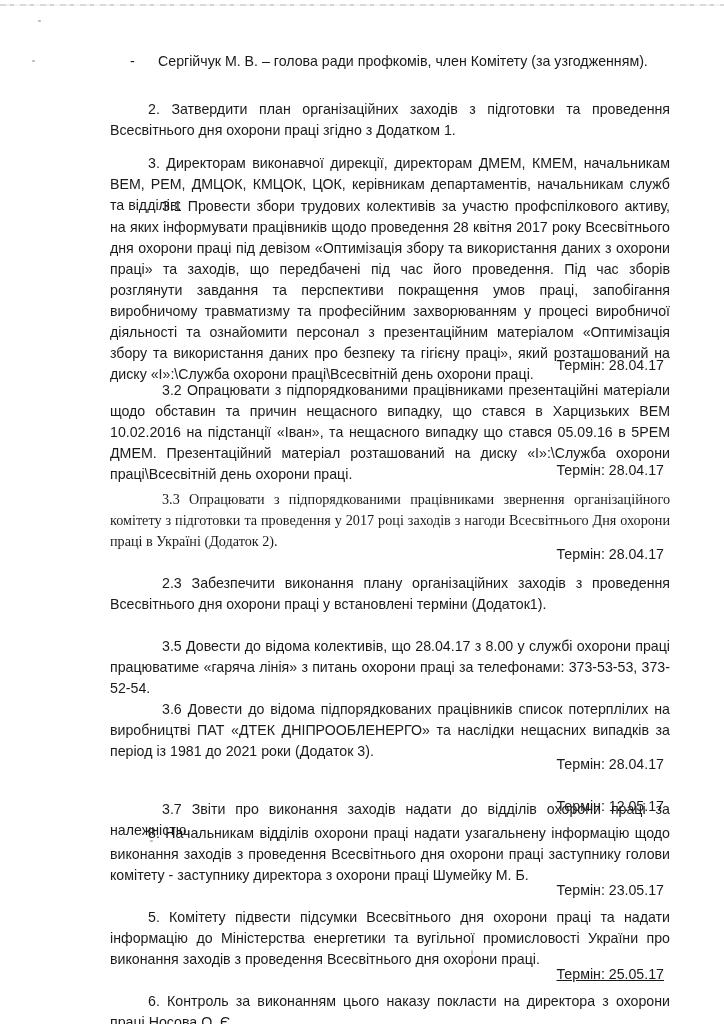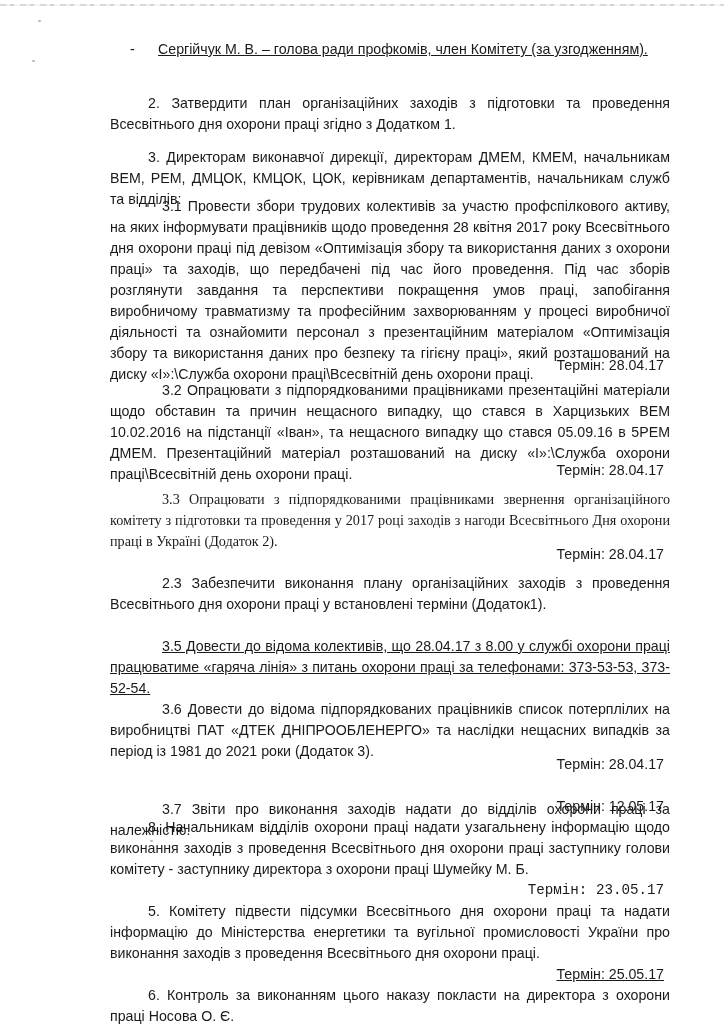--- a/index.html
+++ b/index.html
@@ -12,65 +12,65 @@
   .scan-edge {
     position: absolute; left: 0; top: 4px; width: 724px; height: 2px;
     background: repeating-linear-gradient(90deg, #d0d0d0 0 6px, #ececec 6px 10px, #c8c8c8 10px 14px, #f2f2f2 14px 20px);
     opacity: 0.8;
   }
   .page {
     position: absolute; left: 110px; top: 0; width: 560px;
     font-size: 14.2px; line-height: 21px;
   }
   .p { position: absolute; left: 0; width: 560px; text-align: justify; text-align-last: left; }
-  .indent1 { text-indent: 38px; }
+  .indent1 { text-indent: 38px; margin-top: 6px; }
   .indent2 { text-indent: 52px; margin-top: 8px; }
   .dash-item { text-indent: 0; }
   .dash { display: inline-block; width: 28px; text-align: left; padding-left: 20px; }
   .term { position: absolute; right: 6px; width: 200px; text-align: right; }
   .speck { position: absolute; width: 3px; height: 2px; background: #bbb; border-radius: 1px; }
 </style>
 </head>
 <body>
 
 <div class="scan-edge"></div>
 <div class="speck" style="left:38px;top:20px;"></div>
 <div class="speck" style="left:32px;top:60px;"></div>
 <div class="speck" style="left:150px;top:840px;"></div>
 <div class="speck" style="left:471px;top:950px;width:2px;height:5px;"></div>
 
 <div class="page">
 
-  <div class="p dash-item" style="top:39px;text-decoration:underline;">
+  <div class="p dash-item" style="top:51px;">
     <span class="dash">-</span><span>Сергійчук М.  В. – голова ради профкомів, член Комітету (за узгодженням).</span>
   </div>
 
   <div class="p indent1" style="top:93px;">2. Затвердити план організаційних заходів з підготовки та проведення Всесвітнього дня охорони праці згідно з Додатком 1.</div>
 
   <div class="p indent1" style="top:147px;">3. Директорам виконавчої дирекції, директорам ДМЕМ, КМЕМ, начальникам ВЕМ, РЕМ, ДМЦОК, КМЦОК, ЦОК, керівникам департаментів, начальникам служб та відділів:</div>
 
   <div class="p indent2" style="top:188px;">3.1 Провести збори трудових колективів за участю профспілкового активу, на яких інформувати працівників щодо проведення 28 квітня 2017 року Всесвітнього дня охорони праці під девізом «Оптимізація збору та використання даних з охорони праці» та заходів, що передбачені під час його проведення. Під час зборів розглянути завдання та перспективи покращення умов праці, запобігання виробничому травматизму та професійним захворюванням у процесі виробничої діяльності та ознайомити персонал з презентаційним матеріалом «Оптимізація збору та використання даних про безпеку та гігієну праці», який розташований на диску «І»:\Служба охорони праці\Всесвітній день охорони праці.</div>
   <div class="term" style="top:355px;">Термін:  28.04.17</div>
 
   <div class="p indent2" style="top:372px;">3.2 Опрацювати з  підпорядкованими працівниками презентаційні матеріали щодо обставин та причин  нещасного випадку, що стався в Харцизьких ВЕМ 10.02.2016 на підстанції «Іван», та нещасного випадку що стався 05.09.16 в 5РЕМ ДМЕМ. Презентаційний матеріал розташований на диску «І»:\Служба охорони праці\Всесвітній день охорони праці.</div>
   <div class="term" style="top:460px;">Термін:  28.04.17</div>
 
   <div class="p indent2" style="top:481px;font-family:Liberation Serif, serif;">3.3 Опрацювати з  підпорядкованими працівниками звернення організаційного комітету з підготовки та проведення у 2017 році заходів з нагоди Всесвітнього Дня охорони праці в Україні (Додаток 2).</div>
   <div class="term" style="top:544px;">Термін:  28.04.17</div>
 
   <div class="p indent2" style="top:565px;">2.3 Забезпечити виконання плану організаційних заходів  з проведення Всесвітнього дня  охорони  праці у встановлені терміни (Додаток1).</div>
 
-  <div class="p indent2" style="top:628px;text-decoration:underline;">3.5 Довести  до  відома  колективів,  що  28.04.17 з 8.00 у службі охорони праці працюватиме «гаряча лінія» з питань охорони праці за телефонами: 373-53-53, 373-52-54.</div>
+  <div class="p indent2" style="top:628px;">3.5 Довести  до  відома  колективів,  що  28.04.17 з 8.00 у службі охорони праці працюватиме «гаряча лінія» з питань охорони праці за телефонами: 373-53-53, 373-52-54.</div>
 
   <div class="p indent2" style="top:691px;">3.6 Довести до відома підпорядкованих працівників список потерплілих на виробництві  ПАТ «ДТЕК ДНІПРООБЛЕНЕРГО» та наслідки нещасних випадків за період із 1981 до 2021 роки (Додаток 3).</div>
   <div class="term" style="top:754px;">Термін: 28.04.17</div>
 
   <div class="p indent2" style="top:791px;">3.7 Звіти про виконання заходів надати до відділів охорони праці за належністю.</div>
   <div class="term" style="top:796px;">Термін: 12.05.17</div>
 
   <div class="p indent1" style="top:817px;">8. Начальникам відділів охорони праці надати узагальнену інформацію щодо виконання заходів з проведення Всесвітнього дня охорони праці заступнику голови комітету -  заступнику директора з охорони праці  Шумейку М. Б.</div>
-  <div class="term" style="top:880px;font-family:Liberation Mono, monospace;">Термін:  23.05.17</div>
+  <div class="term" style="top:880px;">Термін:  23.05.17</div>
 
   <div class="p indent1" style="top:901px;">5. Комітету підвести підсумки Всесвітнього дня охорони праці та надати інформацію до Міністерства енергетики та вугільної промисловості України про виконання заходів з проведення  Всесвітнього дня  охорони  праці.</div>
   <div class="term" style="top:964px;text-decoration:underline;">Термін:  25.05.17</div>
 
   <div class="p indent1" style="top:985px;">6. Контроль за виконанням цього наказу покласти на директора з охорони праці Носова О. Є.</div>
 </div>
 
 </body></html>

